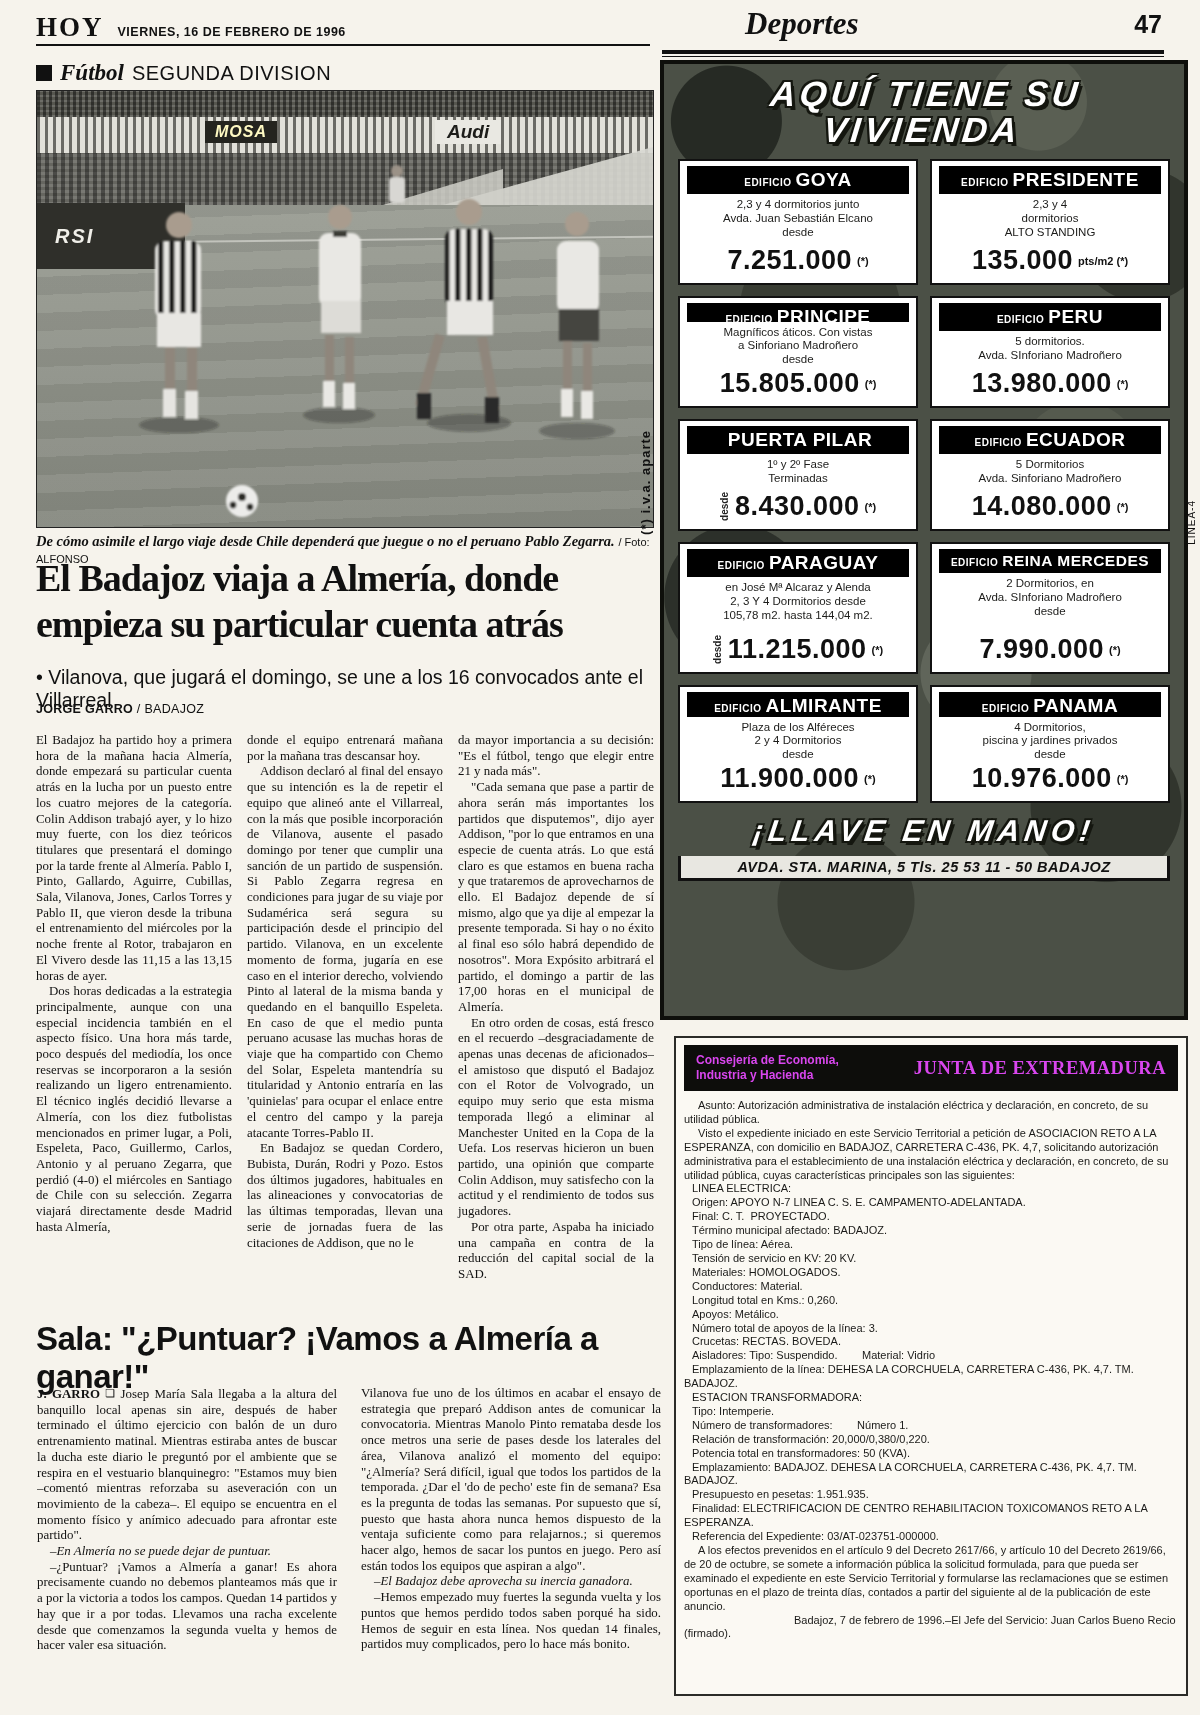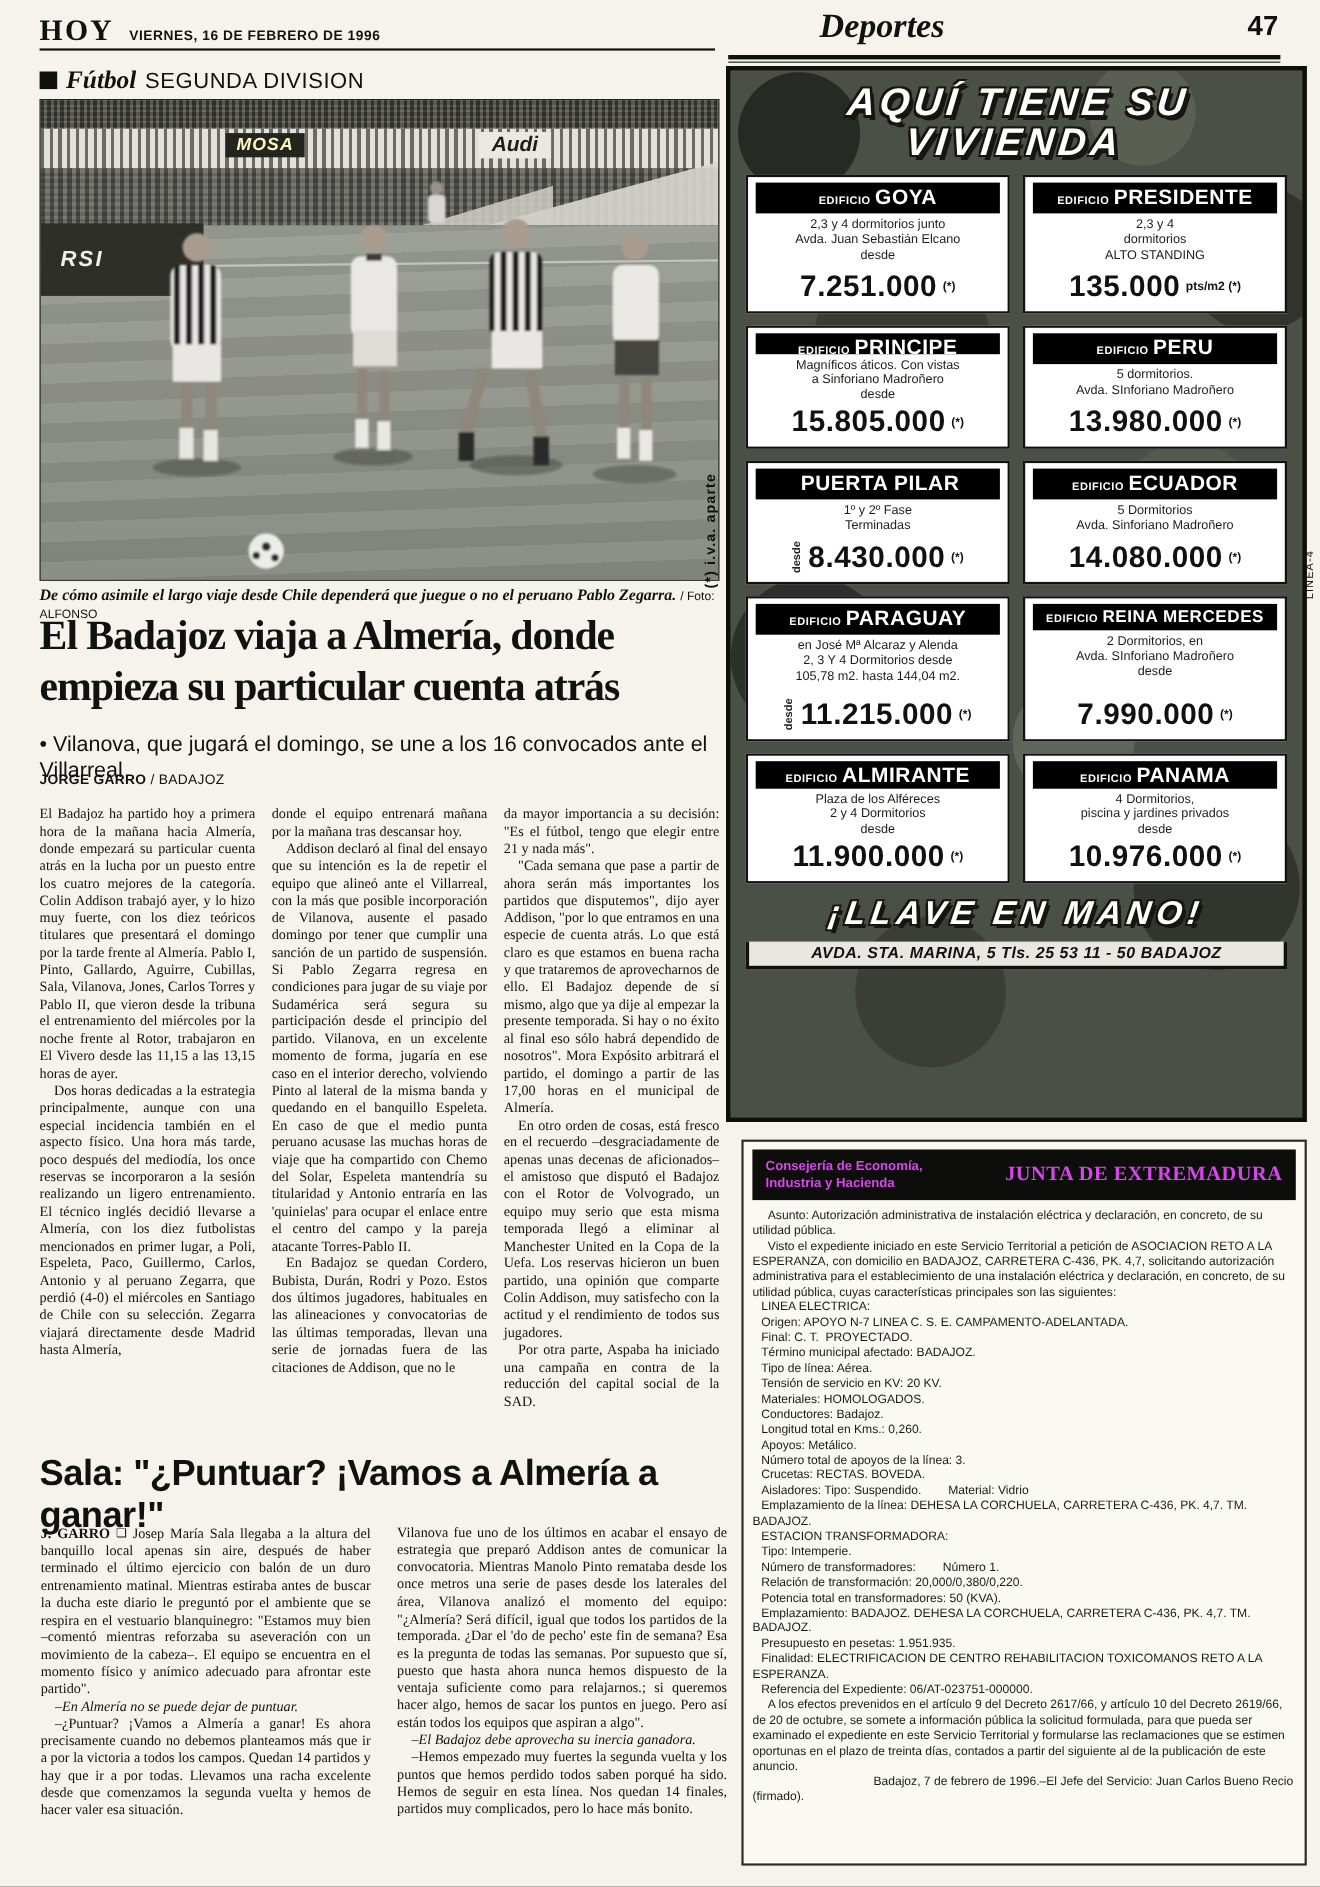--- a/index.html
+++ b/index.html
@@ -391,34 +391,34 @@
     <div class="notice-body">
       <div class="nl p-ind">Asunto: Autorización administrativa de instalación eléctrica y declaración, en concreto, de su utilidad pública.</div>
       <div class="nl p-ind">Visto el expediente iniciado en este Servicio Territorial a petición de ASOCIACION RETO A LA ESPERANZA, con domicilio en BADAJOZ, CARRETERA C-436, PK. 4,7, solicitando autorización administrativa para el establecimiento de una instalación eléctrica y declaración, en concreto, de su utilidad pública, cuyas características principales son las siguientes:</div>
       <div class="nl">LINEA ELECTRICA:</div>
       <div class="nl">Origen: APOYO N-7 LINEA C. S. E. CAMPAMENTO-ADELANTADA.</div>
       <div class="nl">Final: C. T.  PROYECTADO.</div>
       <div class="nl">Término municipal afectado: BADAJOZ.</div>
       <div class="nl">Tipo de línea: Aérea.</div>
       <div class="nl">Tensión de servicio en KV: 20 KV.</div>
       <div class="nl">Materiales: HOMOLOGADOS.</div>
-      <div class="nl">Conductores: Badajoz.</div>
+      <div class="nl">Conductores: Material.</div>
       <div class="nl">Longitud total en Kms.: 0,260.</div>
       <div class="nl">Apoyos: Metálico.</div>
       <div class="nl">Número total de apoyos de la línea: 3.</div>
       <div class="nl">Crucetas: RECTAS. BOVEDA.</div>
       <div class="nl">Aisladores: Tipo: Suspendido.        Material: Vidrio</div>
       <div class="nl">Emplazamiento de la línea: DEHESA LA CORCHUELA, CARRETERA C-436, PK. 4,7. TM. BADAJOZ.</div>
       <div class="nl">ESTACION TRANSFORMADORA:</div>
       <div class="nl">Tipo: Intemperie.</div>
       <div class="nl">Número de transformadores:        Número 1.</div>
       <div class="nl">Relación de transformación: 20,000/0,380/0,220.</div>
       <div class="nl">Potencia total en transformadores: 50 (KVA).</div>
       <div class="nl">Emplazamiento: BADAJOZ. DEHESA LA CORCHUELA, CARRETERA C-436, PK. 4,7. TM. BADAJOZ.</div>
       <div class="nl">Presupuesto en pesetas: 1.951.935.</div>
       <div class="nl">Finalidad: ELECTRIFICACION DE CENTRO REHABILITACION TOXICOMANOS RETO A LA ESPERANZA.</div>
-      <div class="nl">Referencia del Expediente: 06/AT-023751-000000.</div>
+      <div class="nl">Referencia del Expediente: 03/AT-023751-000000.</div>
       <div class="nl p-ind">A los efectos prevenidos en el artículo 9 del Decreto 2617/66, y artículo 10 del Decreto 2619/66, de 20 de octubre, se somete a información pública la solicitud formulada, para que pueda ser examinado el expediente en este Servicio Territorial y formularse las reclamaciones que se estimen oportunas en el plazo de treinta días, contados a partir del siguiente al de la publicación de este anuncio.</div>
       <div class="nl sign">Badajoz, 7 de febrero de 1996.–El Jefe del Servicio: Juan Carlos Bueno Recio (firmado).</div>
     </div>
   </div>
 
 </div>
 
 </body></html>

